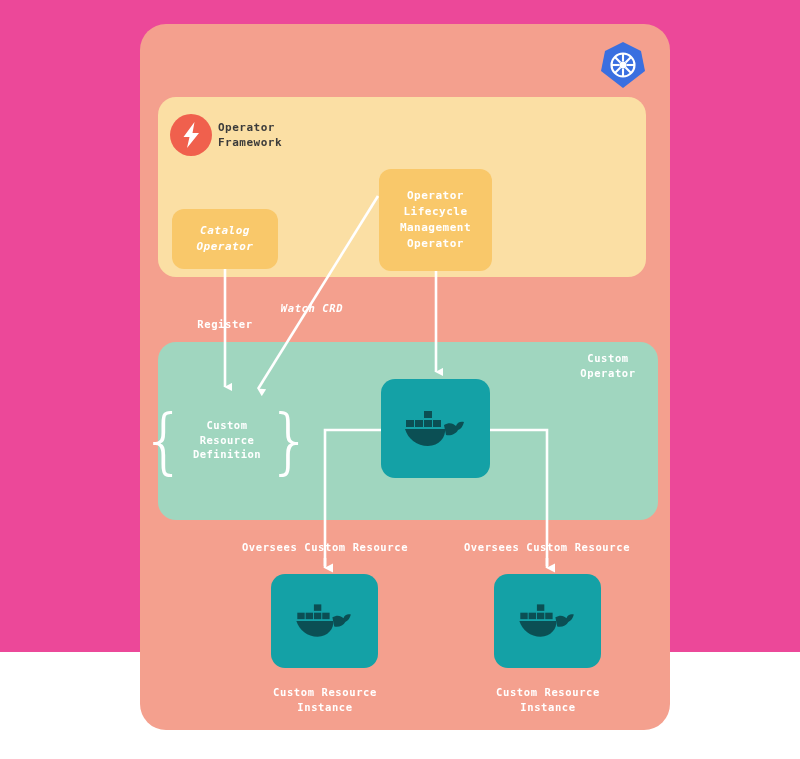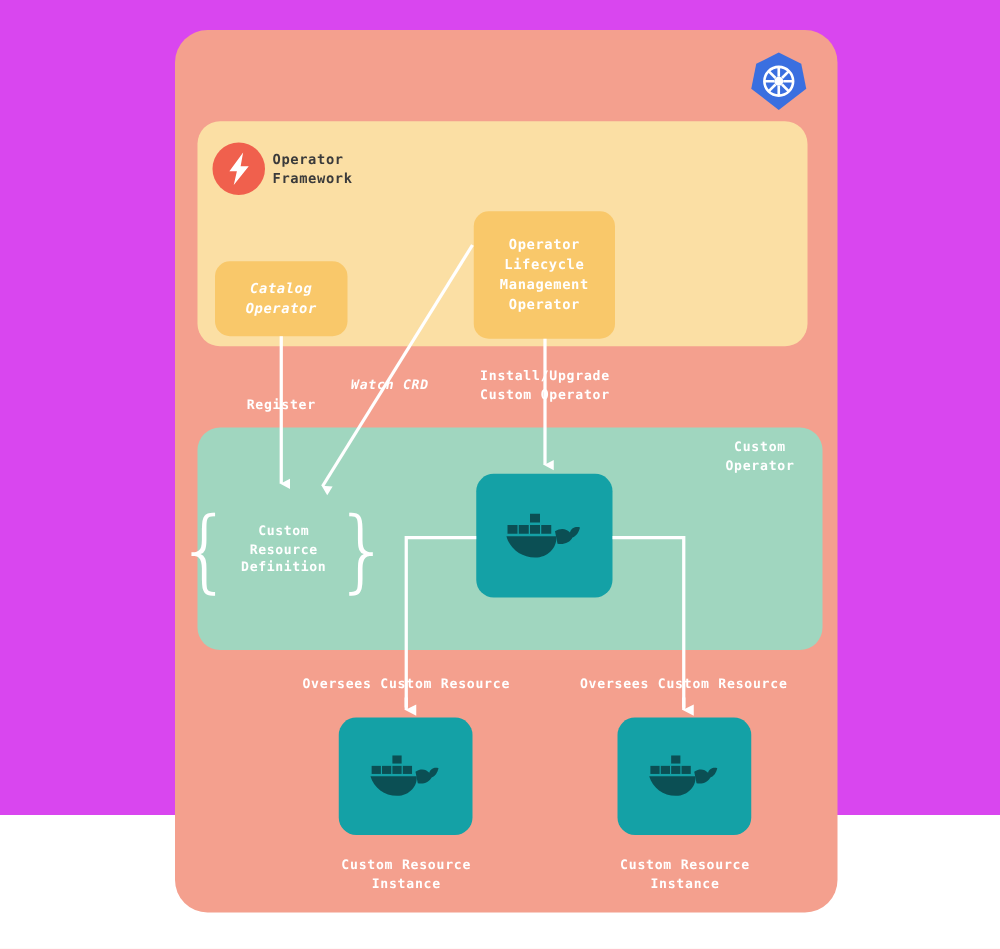--- a/index.html
+++ b/index.html
@@ -1,21 +1,21 @@
 <!DOCTYPE html>
 <html><head>
 <meta charset="utf-8">
 <style>
   html,body{margin:0;padding:0;background:#ffffff;}
   body{
     width:800px;height:759px;
     font-family:"DejaVu Sans Mono","Liberation Mono",monospace;
     overflow:hidden;
   }
-  #stage{position:relative;width:800px;height:652px;background:#d946ef;}
+  #stage{position:relative;width:800px;height:652px;background:#ec4899;}
 
   .panel-outer{
     position:absolute;left:140px;top:24px;width:530px;height:706px;
     background:#F4A08E;border-radius:26px;
   }
   .panel-yellow{
     position:absolute;left:158px;top:97px;width:488px;height:180px;
     background:#FBDFA4;border-radius:18px;
   }
   .panel-green{
@@ -198,22 +198,20 @@
     <line x1="325" y1="558" x2="325" y2="568" stroke="#FFFFFF" stroke-width="2.6" marker-end="url(#arwd)"></line>
 
     <polyline points="490,430 547,430 547,566" fill="none" stroke="#FFFFFF" stroke-width="2.6"></polyline>
     <line x1="547" y1="558" x2="547" y2="568" stroke="#FFFFFF" stroke-width="2.6" marker-end="url(#arwd)"></line>
   </svg>
 
   <div class="lbl" style="left:177px;top:317px;width:96px;">Register</div>
 
   <div class="lbl" style="left:264px;top:301px;width:96px;font-style:italic;">Watch CRD</div>
 
-  <div class="lbl" style="left:366px;top:294px;width:140px;">Install/Upgrade
-Custom Operator</div>
 
   <div class="lbl" style="left:215px;top:540px;width:220px;">Oversees Custom Resource</div>
 
   <div class="lbl" style="left:437px;top:540px;width:220px;">Oversees Custom Resource</div>
 
   <div class="lbl" style="left:245px;top:685px;width:160px;">Custom Resource
 Instance</div>
 
   <div class="lbl" style="left:468px;top:685px;width:160px;">Custom Resource
 Instance</div>

